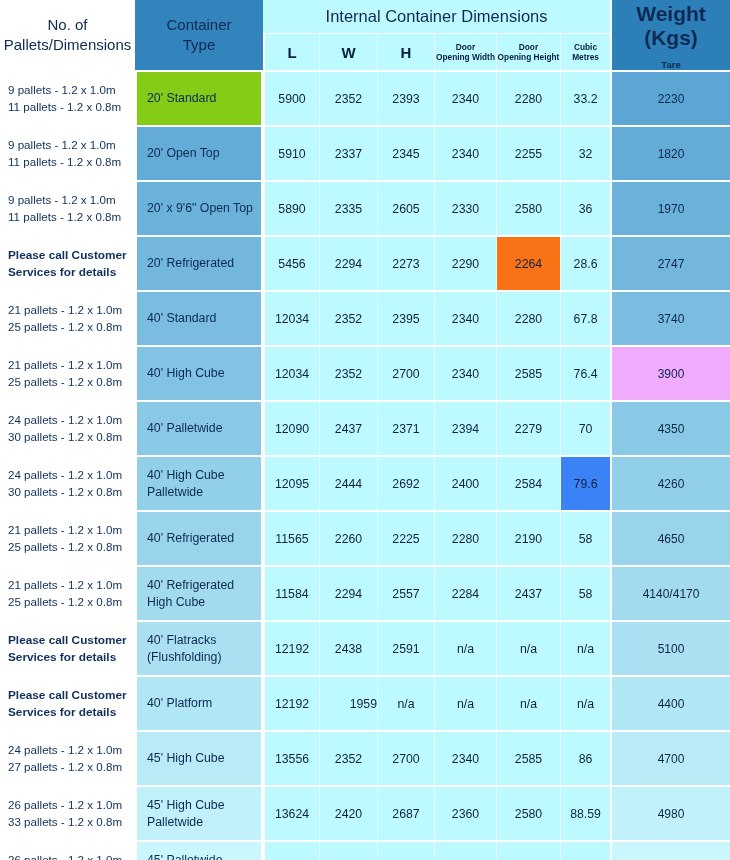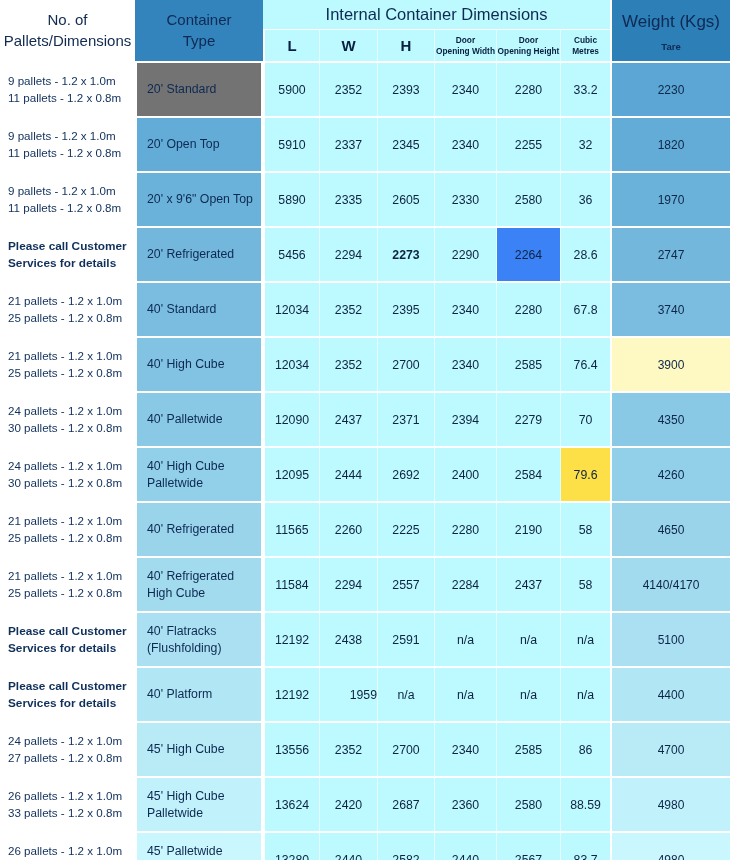--- a/index.html
+++ b/index.html
@@ -76,22 +76,23 @@
   .hd-weight {
     background: #2d7fb8;
     color: #0e2a52;
     text-align: center;
     height: 60px;
     border-bottom: 2px solid #ffffff;
     border-left: 2px solid #ffffff;
   }
   .hd-weight .w-main {
     display: block;
-    font-size: 17px;
+    font-size: 21px;
     padding-top: 2px;
+    font-weight: bold;
   }
   .hd-weight .w-sub {
     display: block;
     font-size: 9.5px;
     font-weight: bold;
     padding-top: 9px;
   }
   .hd-sub {
     background: #bdfaff;
     color: #081f3f;
@@ -211,21 +212,21 @@
           <div>Metres</div>
         </th>
       </tr>
     </thead>
     <tbody id="table-body">
         <tr>
           <td class="pallets">
             <div>9 pallets - 1.2 x 1.0m</div>
             <div>11 pallets - 1.2 x 0.8m</div>
           </td>
-          <td class="type" style="background: #737373;">
+          <td class="type" style="background: #84cc16;">
             <div>20' Standard</div>
           </td>
           <td class="num first" style="background: rgb(189, 250, 255);">5900</td>
           <td class="num" style="background: rgb(189, 250, 255);">2352</td>
           <td class="num" style="background: rgb(189, 250, 255);">2393</td>
           <td class="num" style="background: rgb(189, 250, 255);">2340</td>
           <td class="num" style="background: rgb(189, 250, 255);">2280</td>
           <td class="num last" style="background: rgb(189, 250, 255);">33.2</td>
           <td class="weight" style="background: rgb(91, 166, 212);">2230</td>
         </tr>
@@ -264,23 +265,23 @@
         <tr>
           <td class="pallets callout">
             <div>Please call Customer</div>
             <div>Services for details</div>
           </td>
           <td class="type" style="background: rgb(115, 183, 221);">
             <div>20' Refrigerated</div>
           </td>
           <td class="num first" style="background: rgb(189, 250, 255);">5456</td>
           <td class="num" style="background: rgb(189, 250, 255);">2294</td>
-          <td class="num" style="background: rgb(189, 250, 255); font-weight: bold;">2273</td>
+          <td class="num" style="background: rgb(189, 250, 255);">2273</td>
           <td class="num" style="background: rgb(189, 250, 255);">2290</td>
-          <td class="num" style="background: #3b82f6;">2264</td>
+          <td class="num" style="background: #f97316;">2264</td>
           <td class="num last" style="background: rgb(189, 250, 255);">28.6</td>
           <td class="weight" style="background: rgb(115, 183, 221);">2747</td>
         </tr>
         <tr>
           <td class="pallets">
             <div>21 pallets - 1.2 x 1.0m</div>
             <div>25 pallets - 1.2 x 0.8m</div>
           </td>
           <td class="type" style="background: rgb(122, 189, 224);">
             <div>40' Standard</div>
@@ -300,21 +301,21 @@
           </td>
           <td class="type" style="background: rgb(130, 195, 227);">
             <div>40' High Cube</div>
           </td>
           <td class="num first" style="background: rgb(189, 250, 255);">12034</td>
           <td class="num" style="background: rgb(189, 250, 255);">2352</td>
           <td class="num" style="background: rgb(189, 250, 255);">2700</td>
           <td class="num" style="background: rgb(189, 250, 255);">2340</td>
           <td class="num" style="background: rgb(189, 250, 255);">2585</td>
           <td class="num last" style="background: rgb(189, 250, 255);">76.4</td>
-          <td class="weight" style="background: #fef9c3;">3900</td>
+          <td class="weight" style="background: #f0abfc;">3900</td>
         </tr>
         <tr>
           <td class="pallets">
             <div>24 pallets - 1.2 x 1.0m</div>
             <div>30 pallets - 1.2 x 0.8m</div>
           </td>
           <td class="type" style="background: rgb(138, 201, 230);">
             <div>40' Palletwide</div>
           </td>
           <td class="num first" style="background: rgb(189, 250, 255);">12090</td>
@@ -332,21 +333,21 @@
           </td>
           <td class="type" style="background: rgb(146, 207, 233);">
             <div>40' High Cube</div>
             <div>Palletwide</div>
           </td>
           <td class="num first" style="background: rgb(189, 250, 255);">12095</td>
           <td class="num" style="background: rgb(189, 250, 255);">2444</td>
           <td class="num" style="background: rgb(189, 250, 255);">2692</td>
           <td class="num" style="background: rgb(189, 250, 255);">2400</td>
           <td class="num" style="background: rgb(189, 250, 255);">2584</td>
-          <td class="num last" style="background: #fde047;">79.6</td>
+          <td class="num last" style="background: #3b82f6;">79.6</td>
           <td class="weight" style="background: rgb(146, 207, 233);">4260</td>
         </tr>
         <tr>
           <td class="pallets">
             <div>21 pallets - 1.2 x 1.0m</div>
             <div>25 pallets - 1.2 x 0.8m</div>
           </td>
           <td class="type" style="background: rgb(154, 212, 235);">
             <div>40' Refrigerated</div>
           </td>

